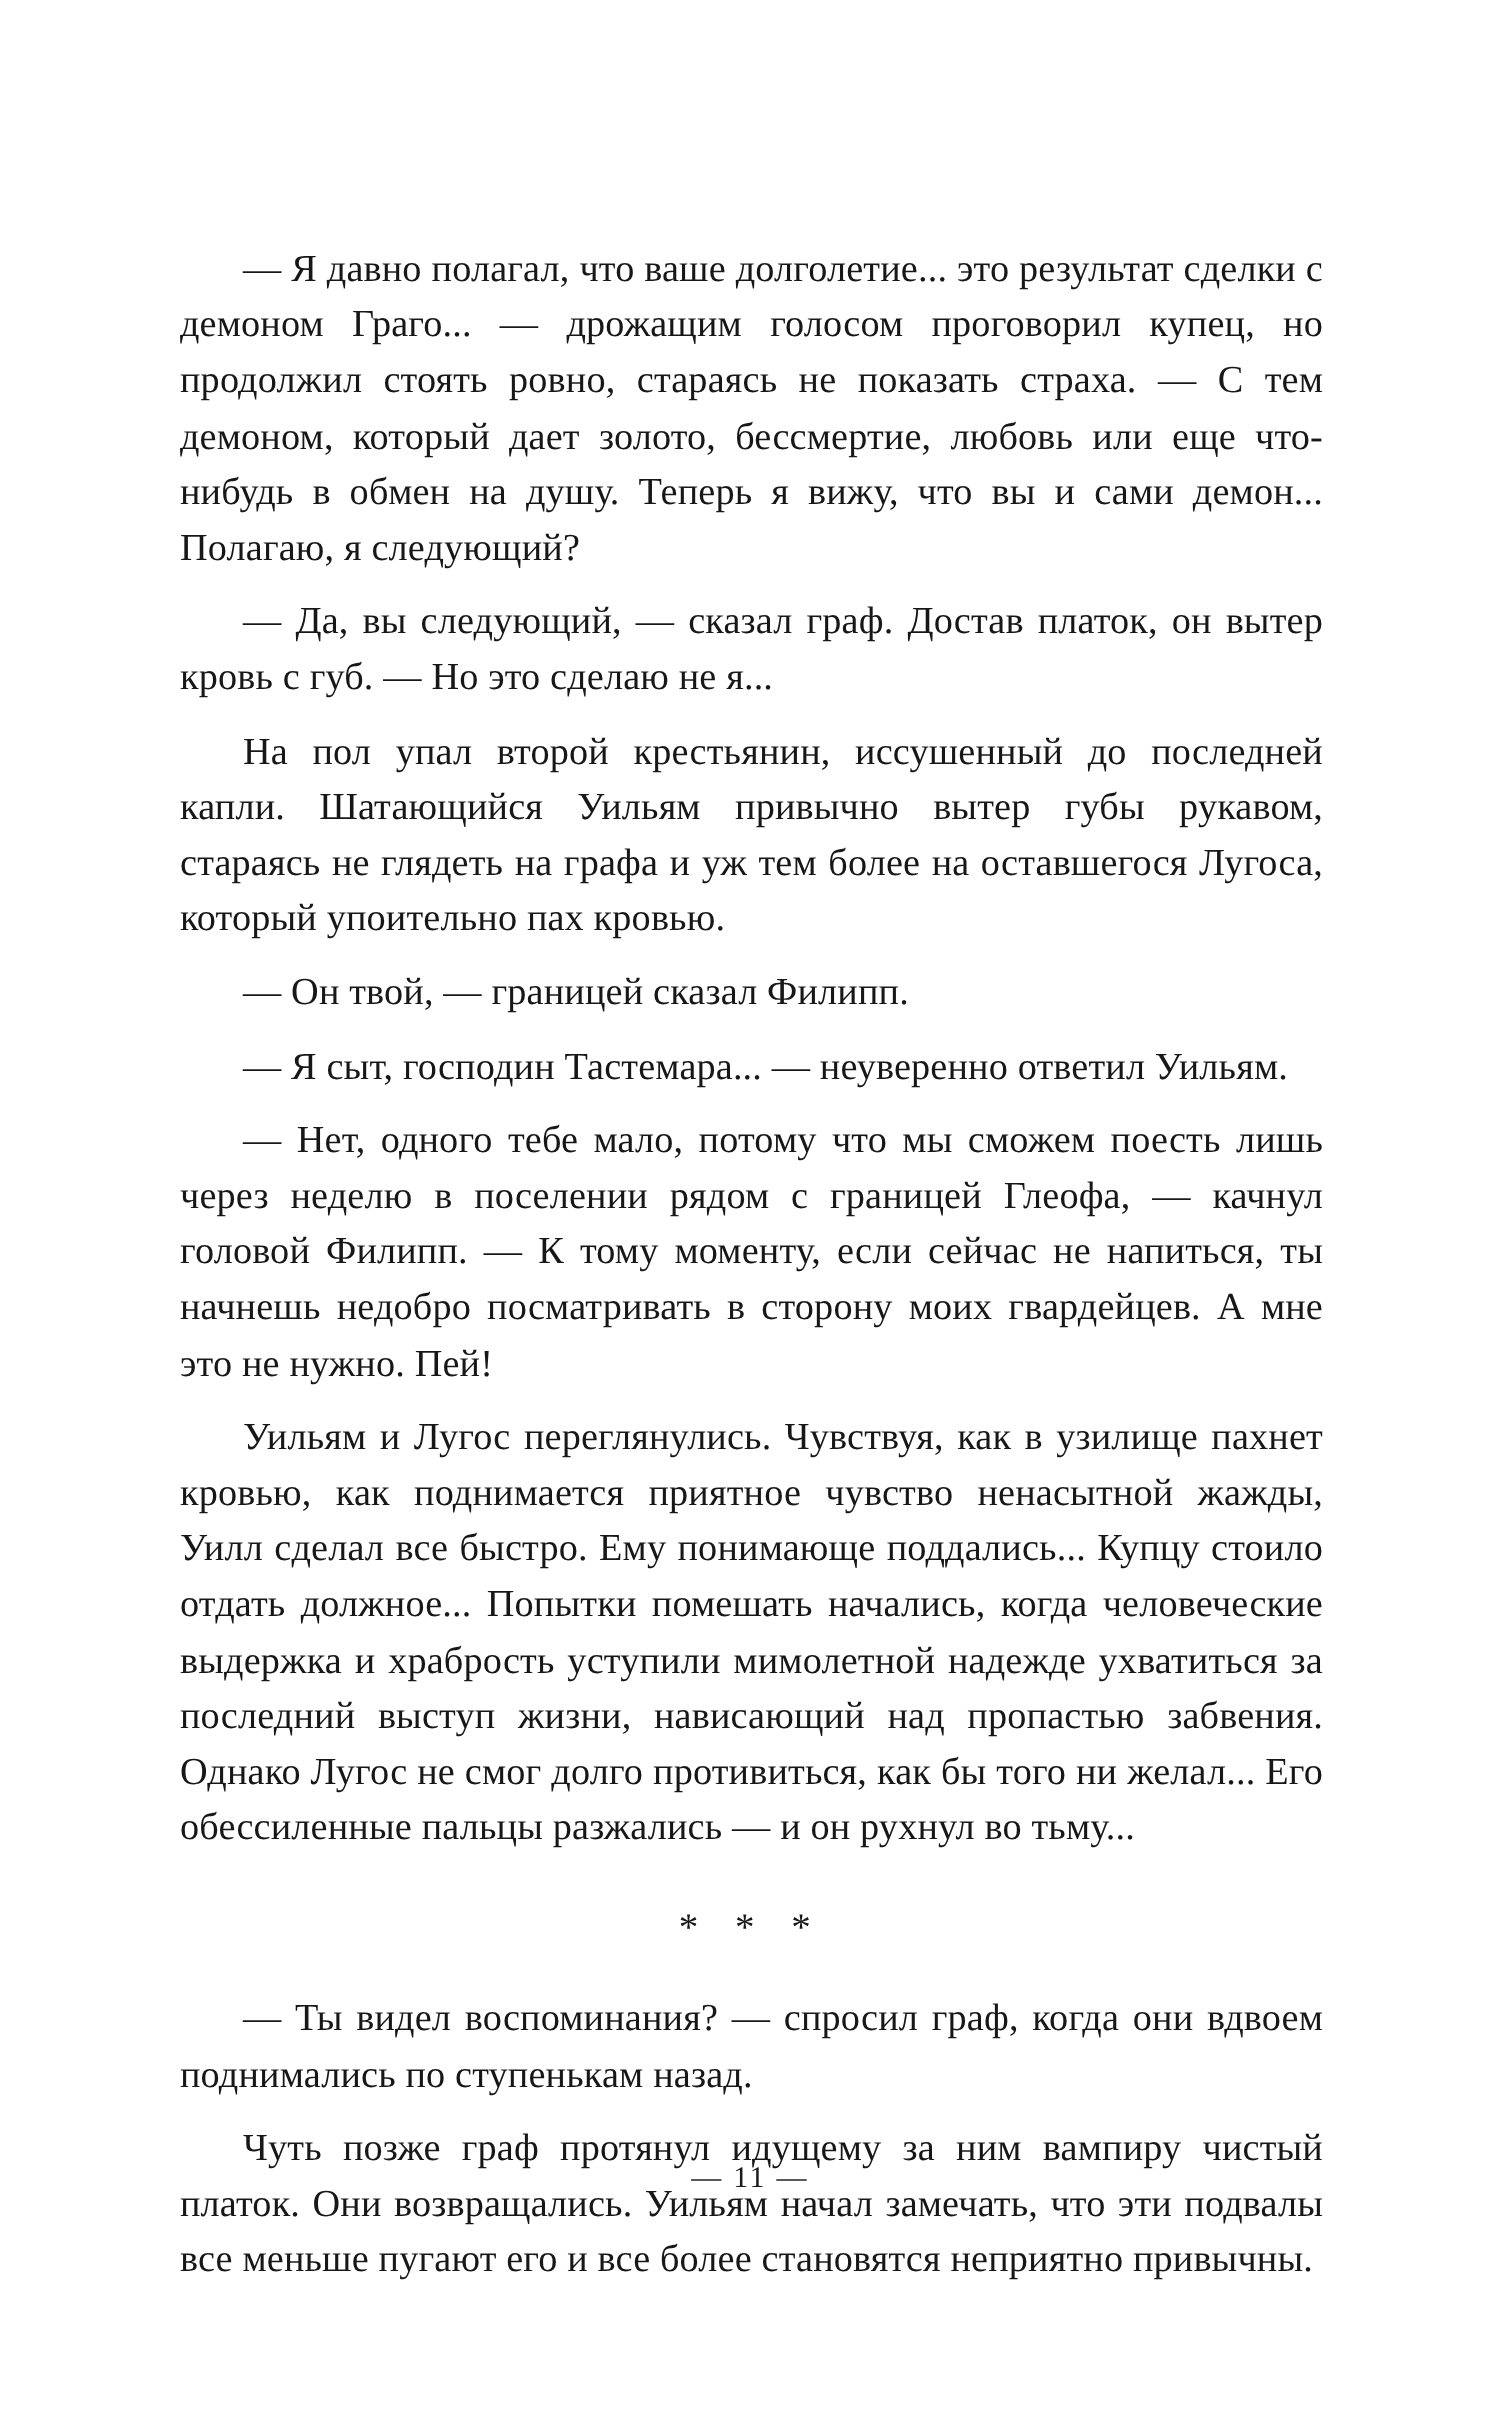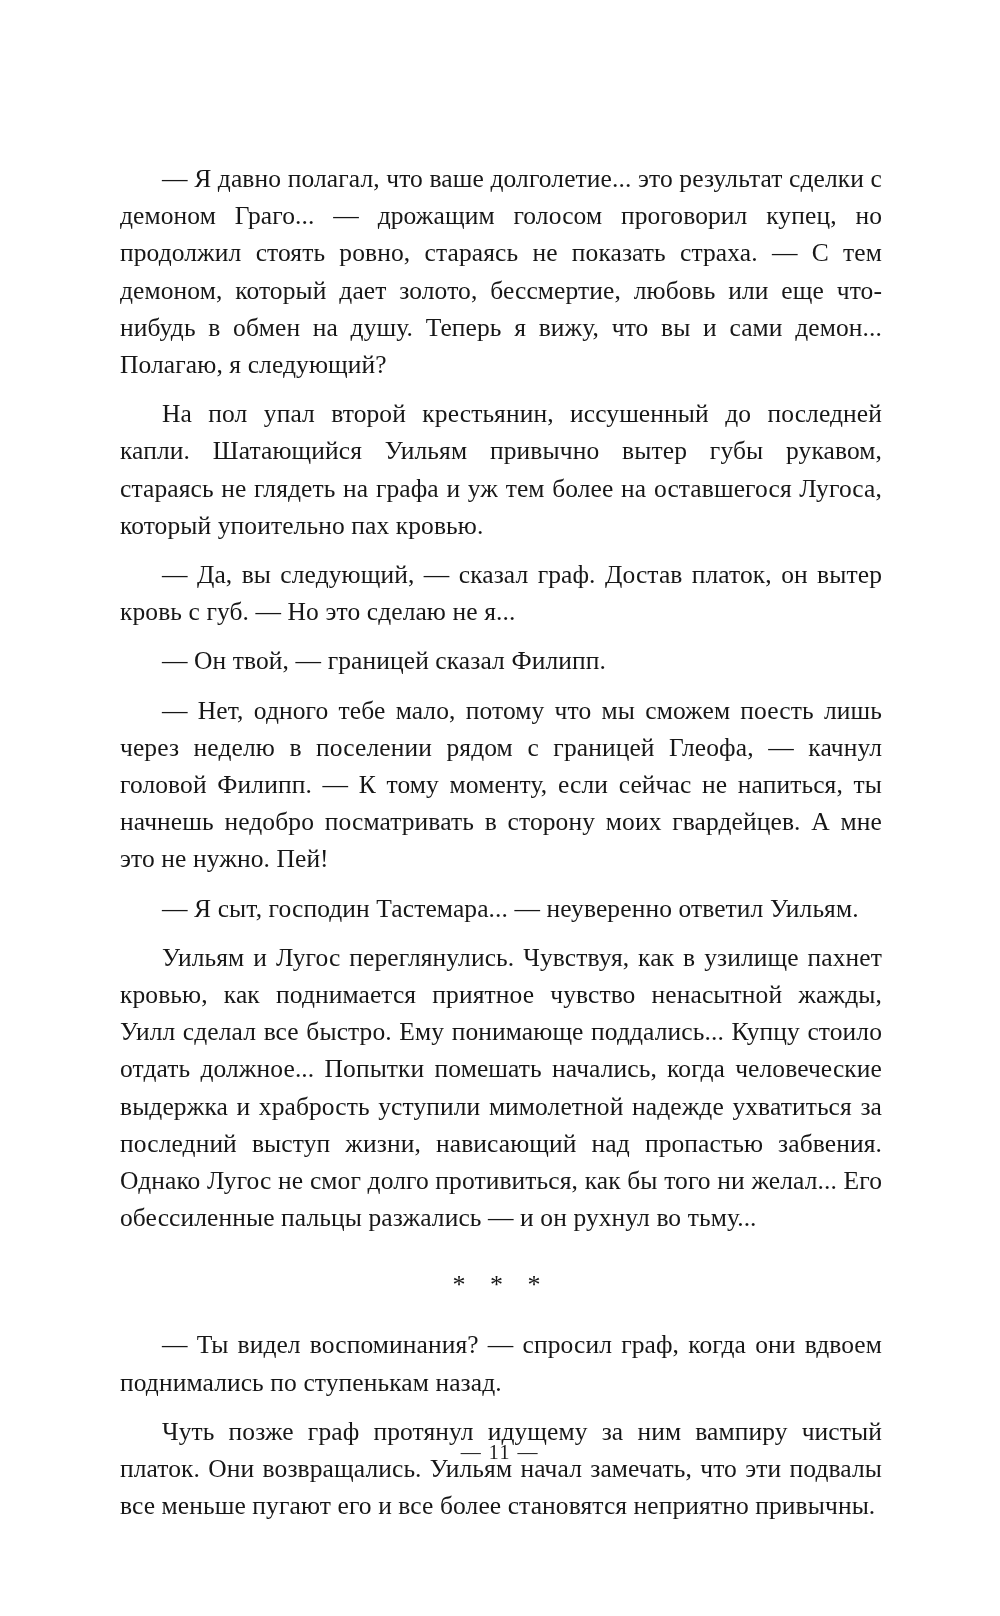--- a/index.html
+++ b/index.html
@@ -59,24 +59,24 @@
     color: #1b1b1b;
     letter-spacing: 1.5px;
   }
 </style>
 </head>
 <body>
 
 <div class="page">
   <div class="text-block">
     <p class="indent">— Я давно полагал, что ваше долголетие... это результат сделки с демоном Граго... — дрожащим голосом проговорил купец, но продолжил стоять ровно, стараясь не показать страха. — С тем демоном, который дает золото, бессмертие, любовь или еще что-нибудь в обмен на душу. Теперь я вижу, что вы и сами демон... Полагаю, я следующий?</p>
+    <p class="indent">— Да, вы следующий, — сказал граф. Достав платок, он вытер кровь с губ. — Но это сделаю не я...</p>
     <p class="indent">На пол упал второй крестьянин, иссушенный до последней капли. Шатающийся Уильям привычно вытер губы рукавом, стараясь не глядеть на графа и уж тем более на оставшегося Лугоса, который упоительно пах кровью.</p>
-    <p class="indent">— Да, вы следующий, — сказал граф. Достав платок, он вытер кровь с губ. — Но это сделаю не я...</p>
     <p class="indent">— Он твой, — границей сказал Филипп.</p>
+    <p class="indent">— Я сыт, господин Тастемара... — неуверенно ответил Уильям.</p>
     <p class="indent">— Нет, одного тебе мало, потому что мы сможем поесть лишь через неделю в поселении рядом с границей Глеофа, — качнул головой Филипп. — К тому моменту, если сейчас не напиться, ты начнешь недобро посматривать в сторону моих гвардейцев. А мне это не нужно. Пей!</p>
-    <p class="indent">— Я сыт, господин Тастемара... — неуверенно ответил Уильям.</p>
     <p class="indent">Уильям и Лугос переглянулись. Чувствуя, как в узилище пахнет кровью, как поднимается приятное чувство ненасытной жажды, Уилл сделал все быстро. Ему понимающе поддались... Купцу стоило отдать должное... Попытки помешать начались, когда человеческие выдержка и храбрость уступили мимолетной надежде ухватиться за последний выступ жизни, нависающий над пропастью забвения. Однако Лугос не смог долго противиться, как бы того ни желал... Его обессиленные пальцы разжались — и он рухнул во тьму...</p>
     <div class="scene-break">* * *</div>
     <p class="indent">— Ты видел воспоминания? — спросил граф, когда они вдвоем поднимались по ступенькам назад.</p>
     <p class="indent">Чуть позже граф протянул идущему за ним вампиру чистый платок. Они возвращались. Уильям начал замечать, что эти подвалы все меньше пугают его и все более становятся неприятно привычны.</p>
   </div>
   <div class="folio">— 11 —</div>
 </div>
 
 </body></html>

